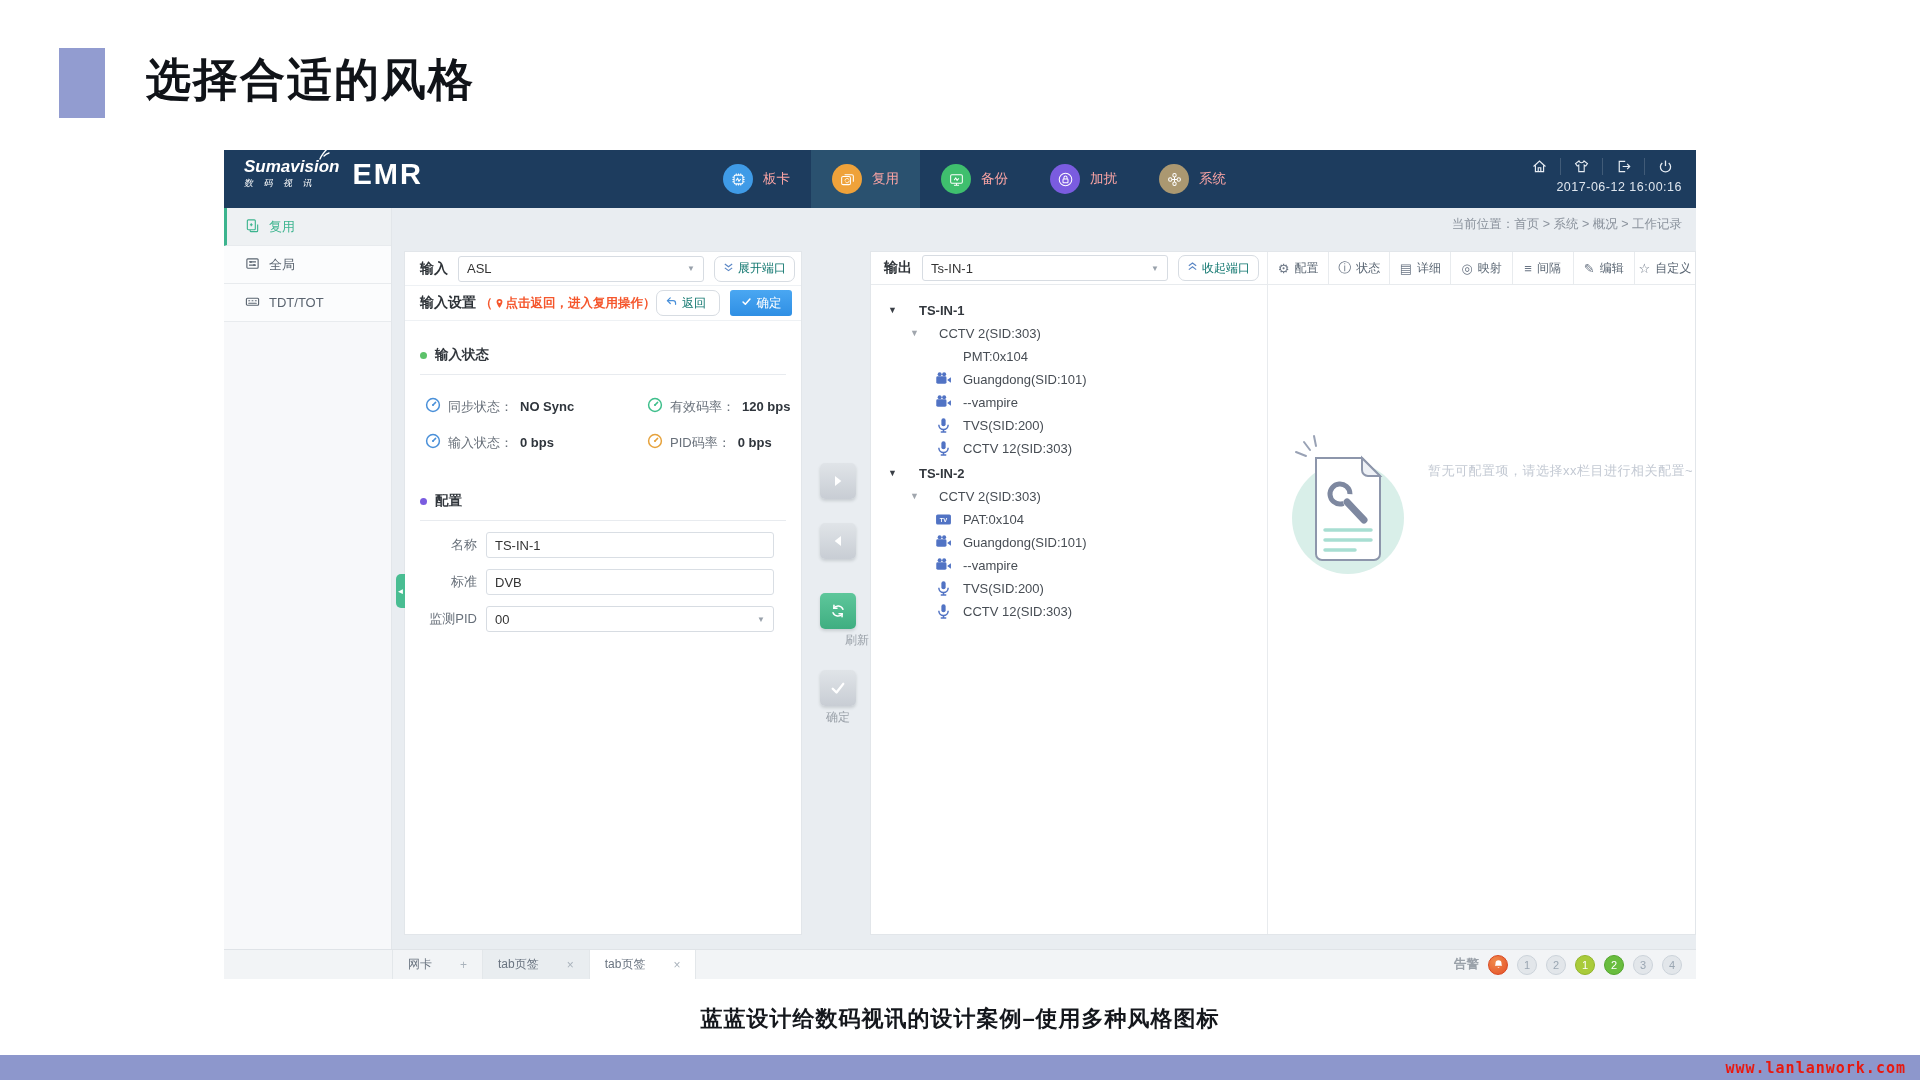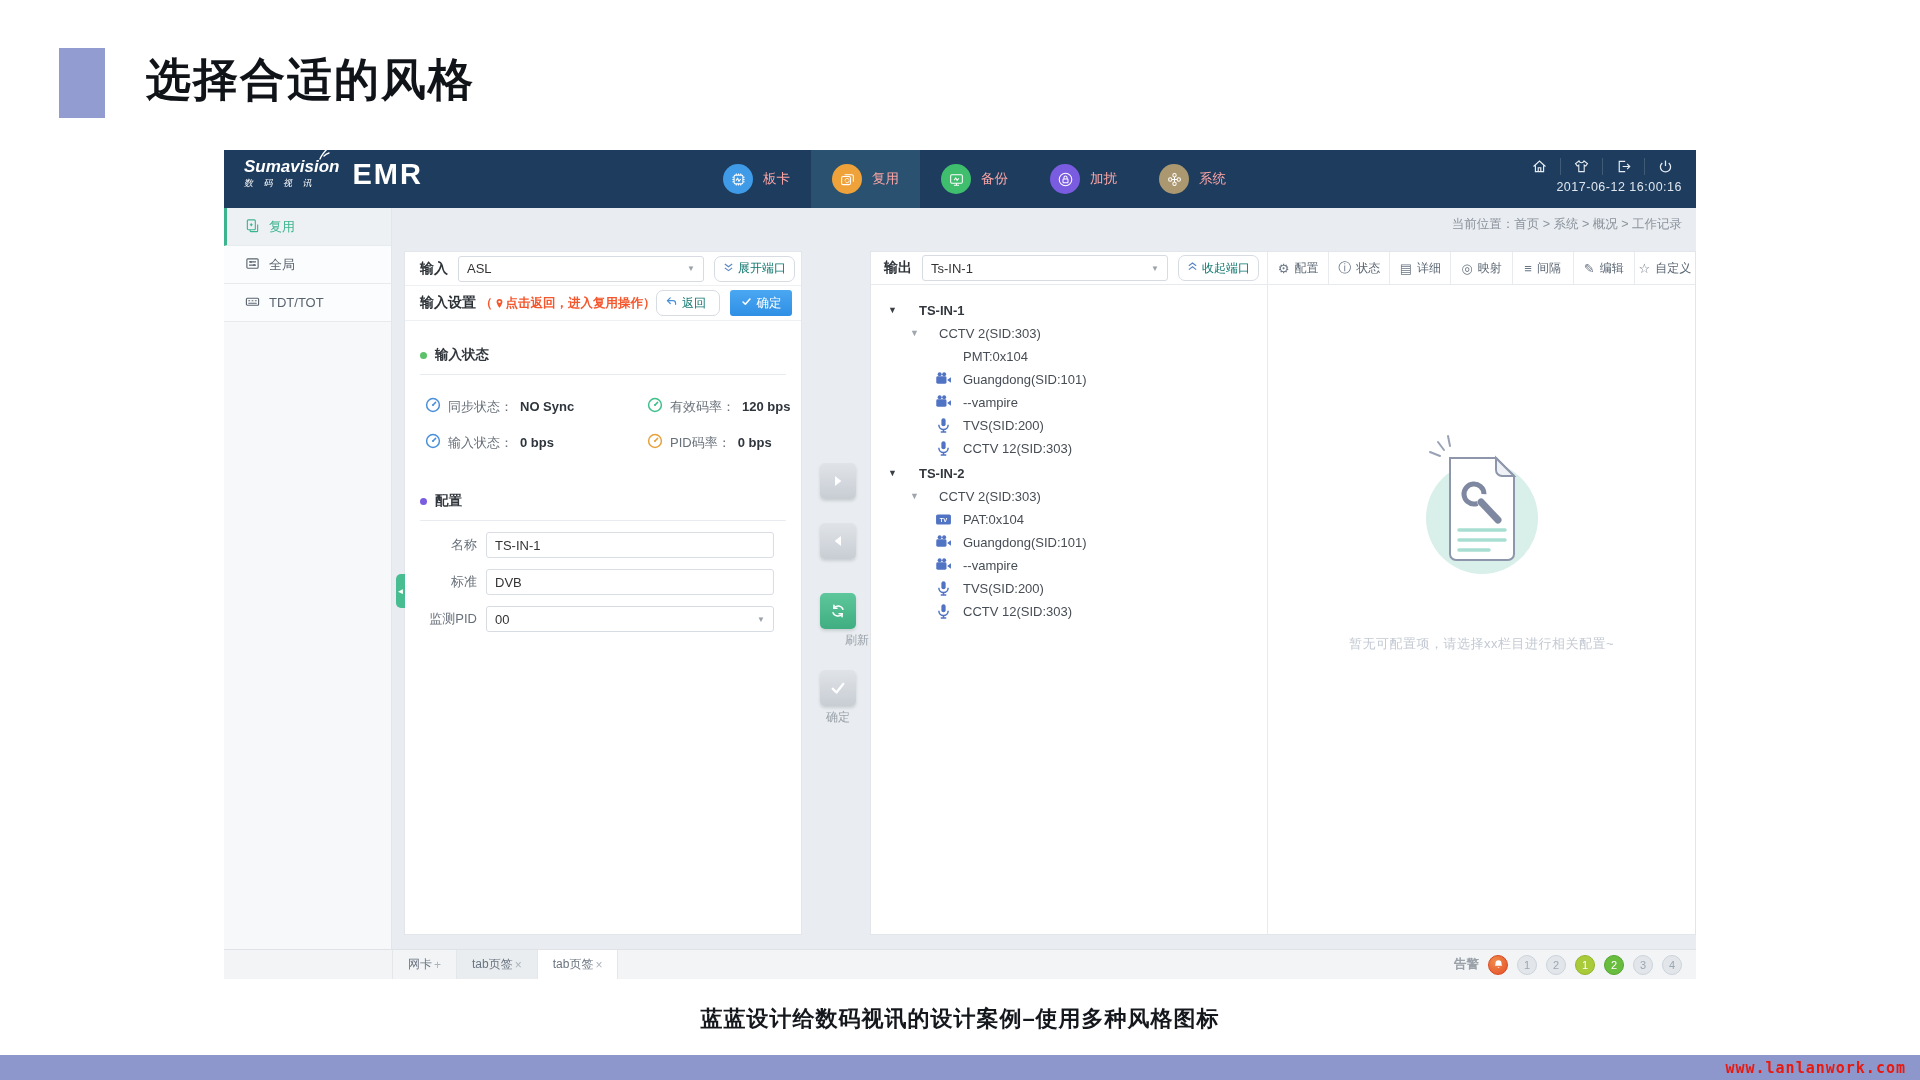--- a/index.html
+++ b/index.html
@@ -91,27 +91,27 @@
   .op-body{position:absolute;top:32px;bottom:0;left:0;right:0;display:flex;}
   .tree{width:397px;border-right:1px solid #e8ebee;padding-top:15px;box-sizing:border-box;overflow:hidden;}
   .tree-row{position:relative;height:23px;line-height:23px;font-size:13px;color:#474d54;cursor:pointer;}
   .tree-row .caret{position:absolute;top:0;font-size:9px;color:#3a3f46;}
   .t1{padding-left:48px;font-weight:700;color:#33383e;}
   .t1 .caret{left:17px;}
   .t2{padding-left:68px;}
   .t2 .caret{left:39px;color:#a0a6ad;}
   .t3{padding-left:92px;}
   .node-icon{position:absolute;left:64px;top:3px;width:17px;height:17px;}
-  .op-empty{flex:1;display:flex;flex-direction:column;align-items:center;padding-top:136px;}
+  .op-empty{flex:1;display:flex;flex-direction:row;padding-top:136px;}
   .empty-text{margin-top:42px;color:#c3c9d3;font-size:13px;letter-spacing:.5px;}
 
   
   .bottom-bar{position:absolute;left:0;right:0;bottom:0;height:30px;background:#f2f4f6;border-top:1px solid #dfe3e7;display:flex;align-items:stretch;box-sizing:border-box;}
   .tabs{margin-left:168px;display:flex;}
-  .tab{display:flex;align-items:center;gap:2px;padding:0 15px;border-right:1px solid #e3e7ea;font-size:12px;color:#6a7480;cursor:pointer;}
+  .tab{display:flex;align-items:center;gap:28px;padding:0 15px;border-right:1px solid #e3e7ea;font-size:12px;color:#6a7480;cursor:pointer;}
   .tab:first-child{border-left:1px solid #e3e7ea;}
   .tab .tact{color:#aab3bc;font-size:12px;}
   .tab.shaded{background:#e9edf0;}
   .tab.activet{background:#ffffff;}
   .alarms{margin-left:auto;display:flex;align-items:center;gap:9px;padding-right:14px;}
   .alarm-label{color:#9aa1a9;font-size:12.5px;font-weight:700;}
   .badge{width:20px;height:20px;border-radius:50%;display:flex;align-items:center;justify-content:center;font-size:11px;cursor:pointer;box-sizing:border-box;}
   .badge.bell{background:radial-gradient(circle at 35% 30%,#f08a4a,#e4512a);border:1px solid #d9471f;}
   .badge.gray{background:#e2e6ea;border:1px solid #ccd3da;color:#9aa6b2;}
   .badge.green1{background:#a9cb3a;border:1px solid #92b52c;color:#fff;}

